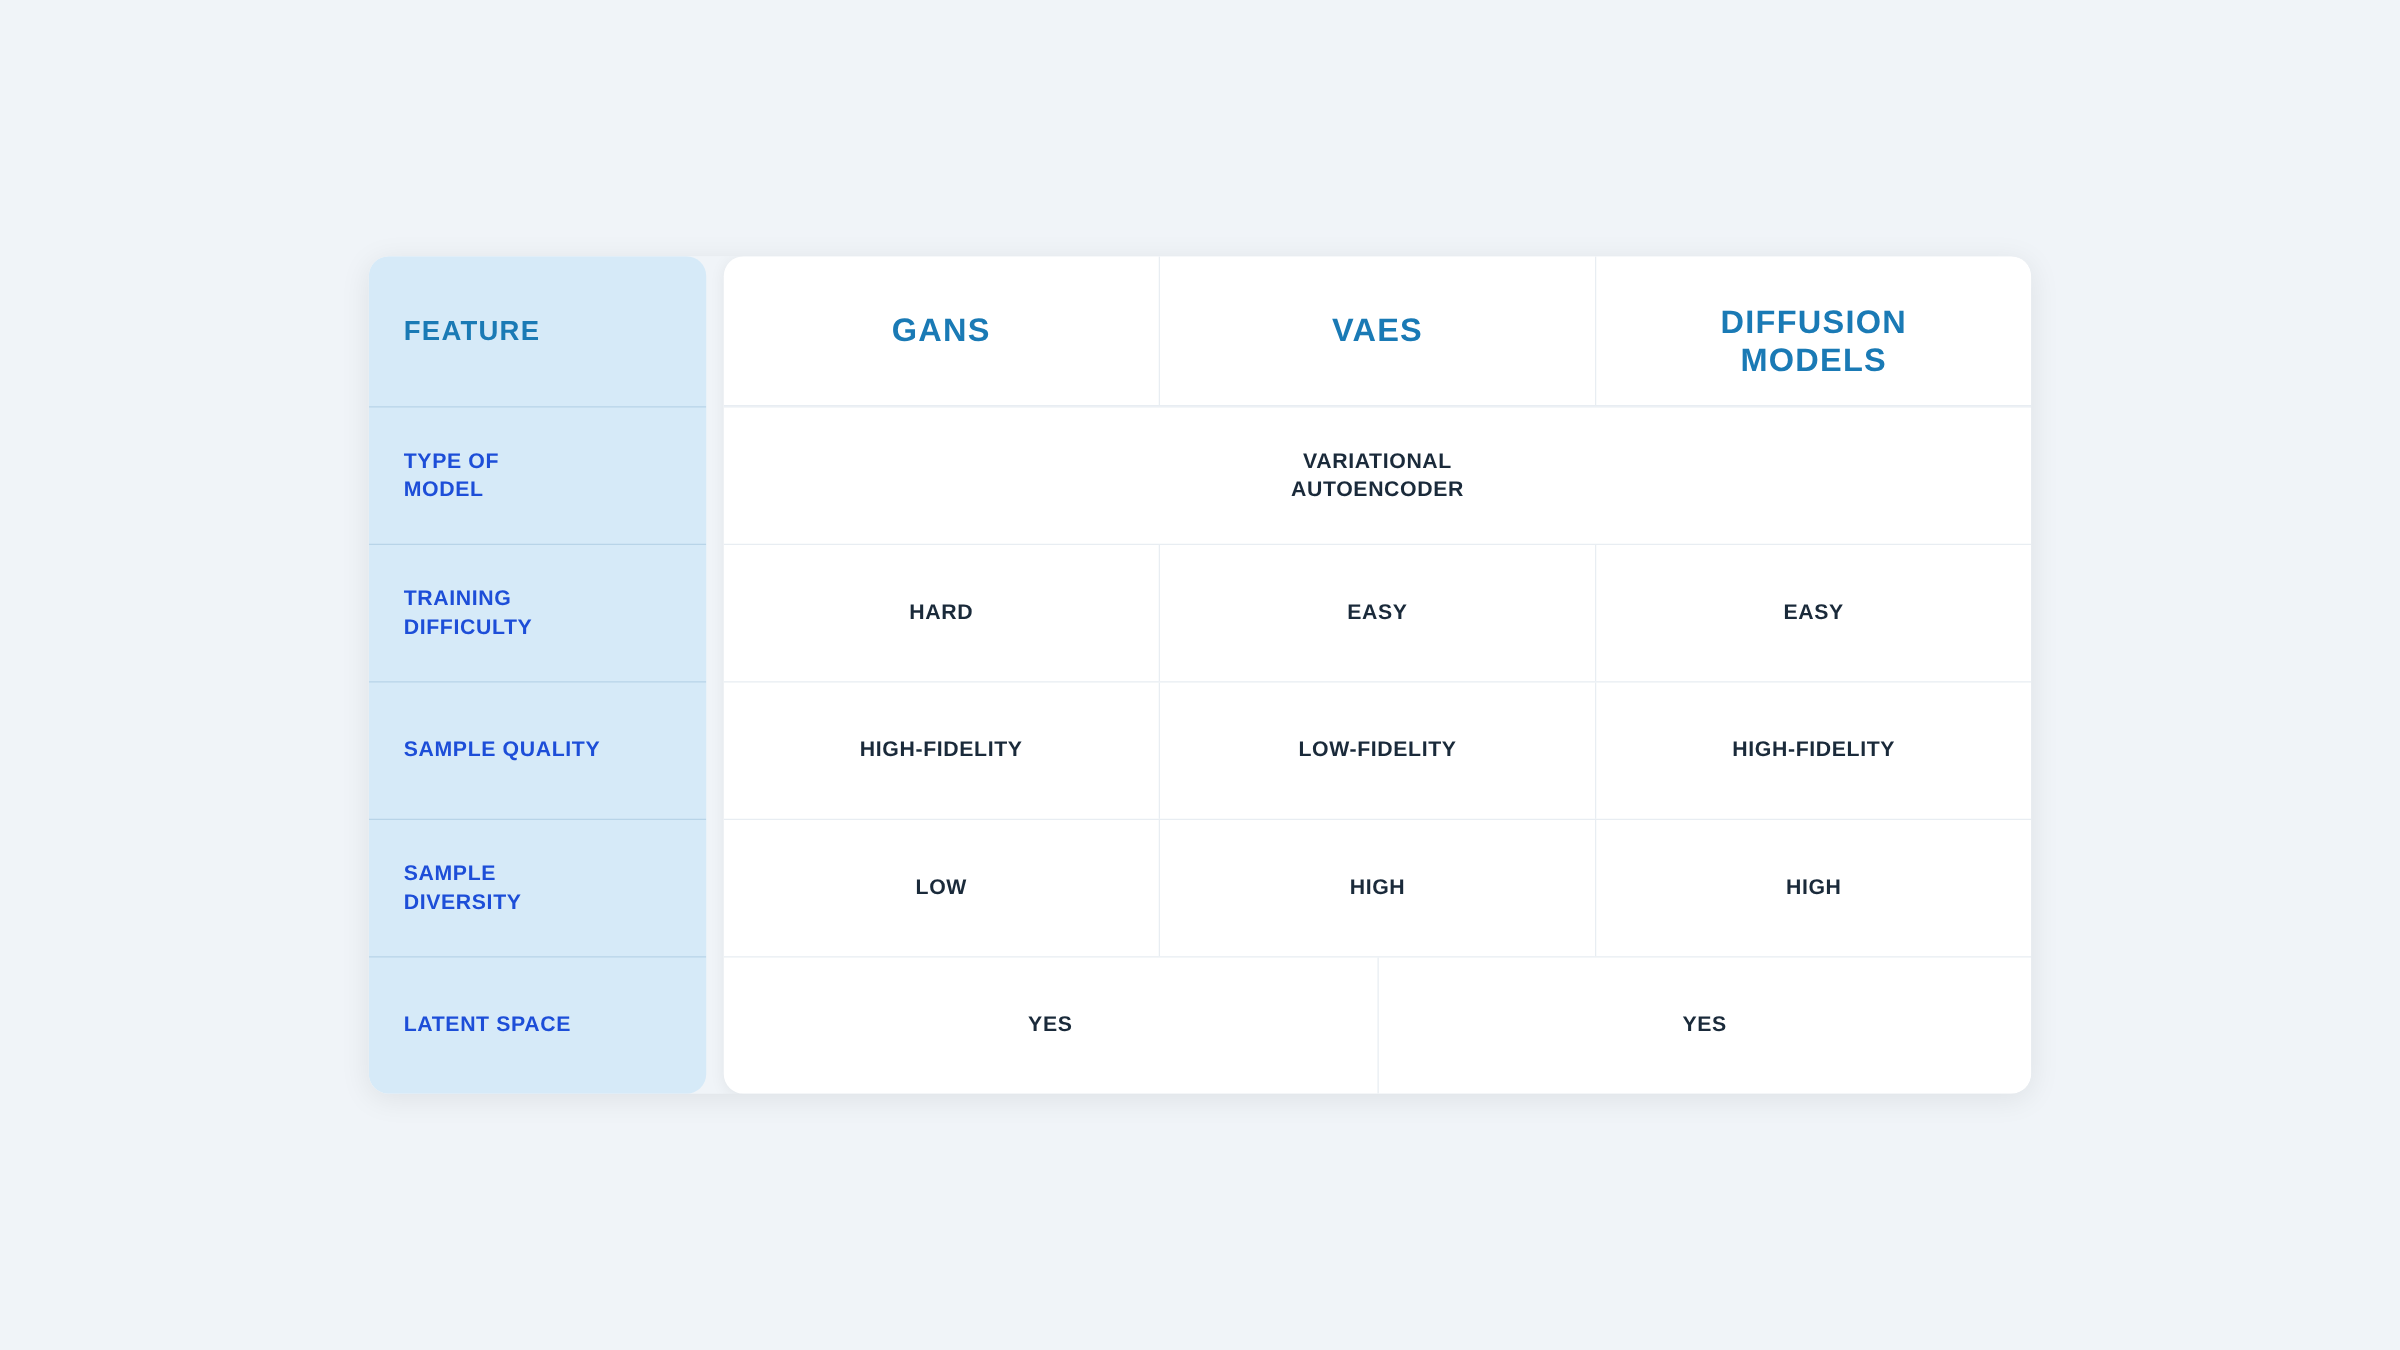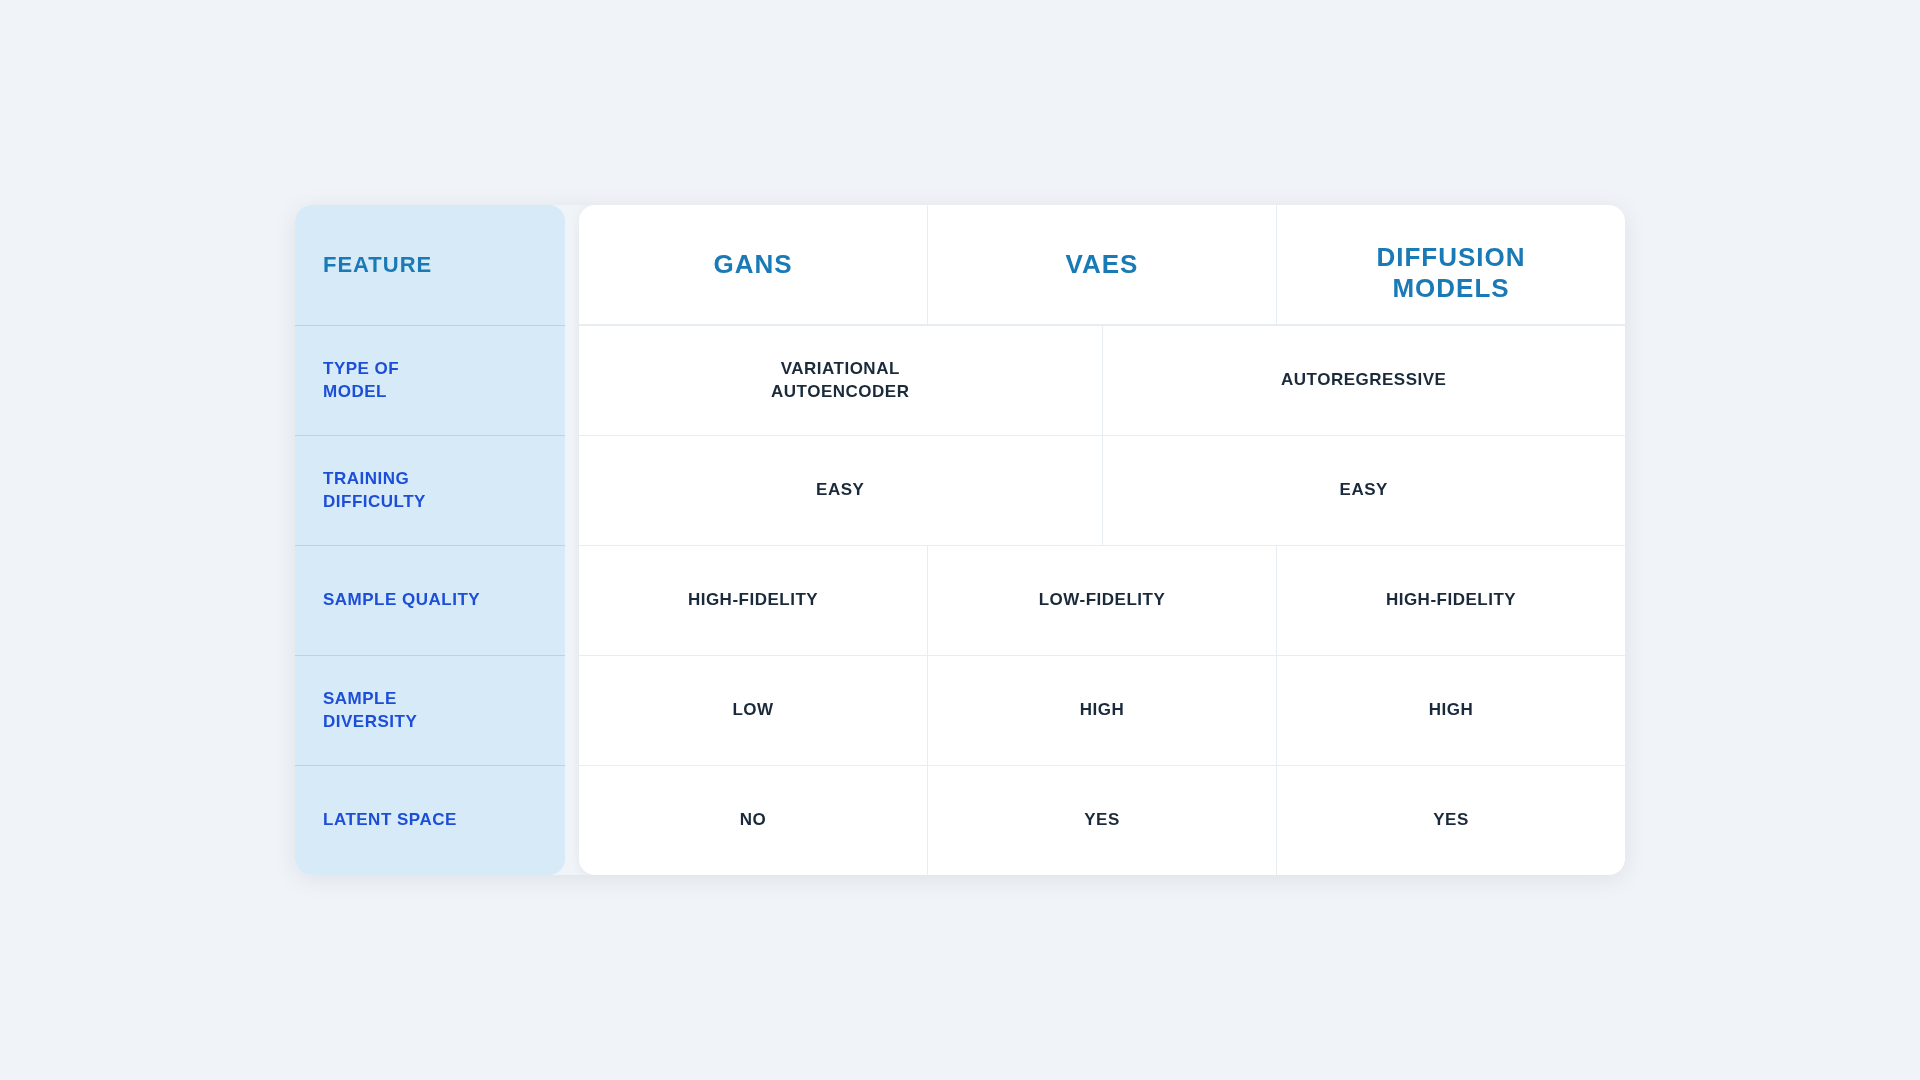--- a/index.html
+++ b/index.html
@@ -177,26 +177,26 @@
       </div>
       <div class="data-header-cell">
         <span class="data-header-cell-text">DIFFUSION<br>MODELS</span>
       </div>
     </div>
 
     <div class="data-row">
       <div class="data-cell">
         <span class="data-cell-text">VARIATIONAL<br>AUTOENCODER</span>
       </div>
-      <div class="data-cell">
-        <span class="data-cell-text">AUTOREGRESSIVE</span>
-      </div>
-    </div>
-
-    <div class="data-row">
+    </div>
+
+    <div class="data-row">
+      <div class="data-cell">
+        <span class="data-cell-text">HARD</span>
+      </div>
       <div class="data-cell">
         <span class="data-cell-text">EASY</span>
       </div>
       <div class="data-cell">
         <span class="data-cell-text">EASY</span>
       </div>
     </div>
 
     <div class="data-row">
       <div class="data-cell">
@@ -216,23 +216,20 @@
       </div>
       <div class="data-cell">
         <span class="data-cell-text">HIGH</span>
       </div>
       <div class="data-cell">
         <span class="data-cell-text">HIGH</span>
       </div>
     </div>
 
     <div class="data-row">
-      <div class="data-cell">
-        <span class="data-cell-text">NO</span>
-      </div>
       <div class="data-cell">
         <span class="data-cell-text">YES</span>
       </div>
       <div class="data-cell">
         <span class="data-cell-text">YES</span>
       </div>
     </div>
   </div>
 </div>
 

